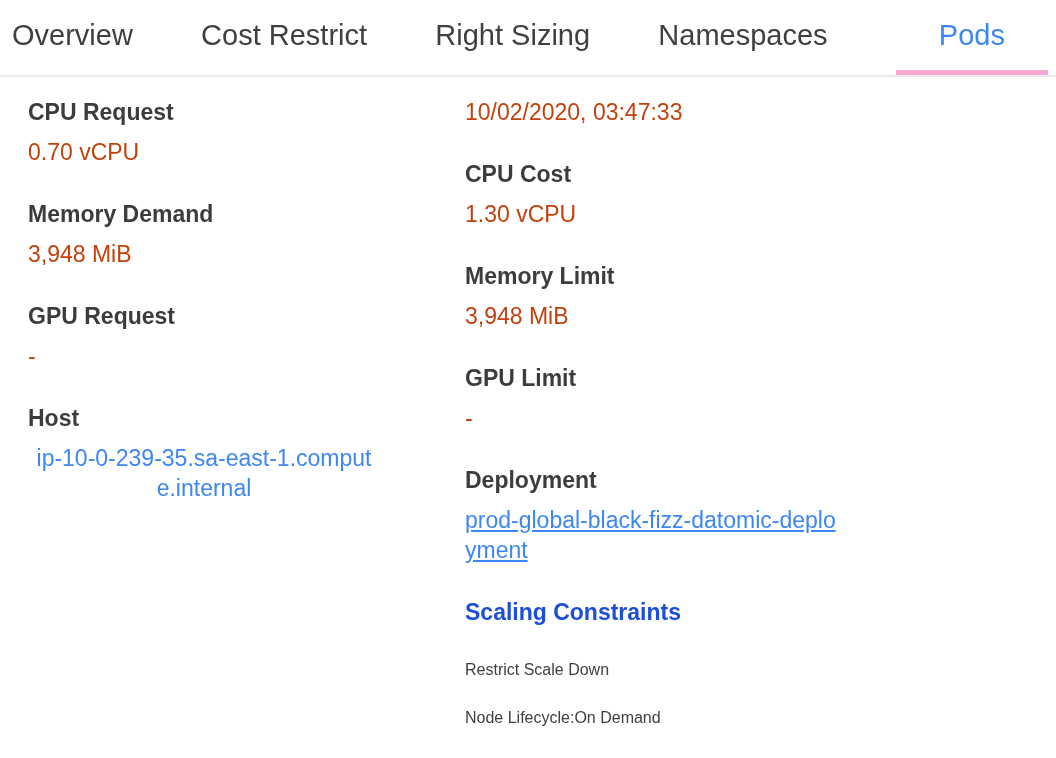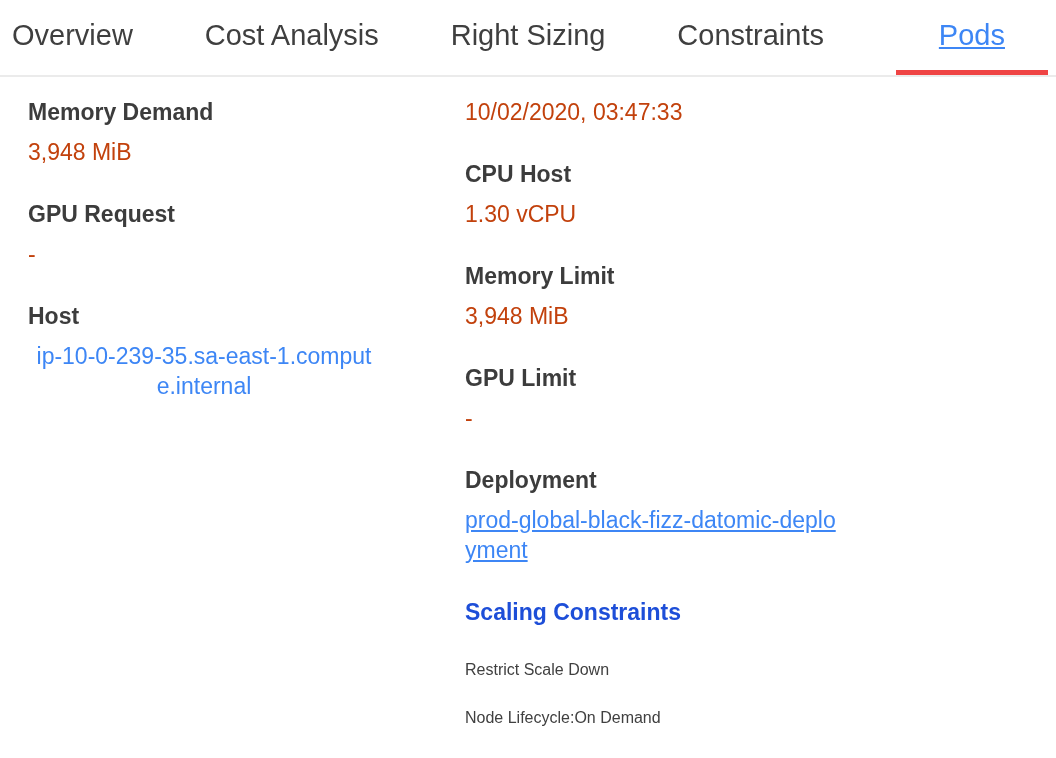--- a/index.html
+++ b/index.html
@@ -30,22 +30,21 @@
     padding: 20px 0 25px 0;
     color: #3f3f3f;
     cursor: pointer;
     white-space: nowrap;
   }
   .tab.active {
     color: #3d86f5;
     padding-left: 43px;
     padding-right: 43px;
     padding-bottom: 20px;
-    border-bottom: 5px solid #ef4444;
-    text-decoration: underline;
+    border-bottom: 5px solid #f9a8d4;
   }
 
   
   .content {
     padding: 20px 0 0 28px;
   }
   .grid {
     display: grid;
     grid-template-columns: 437px auto;
     align-items: start;
@@ -82,31 +81,35 @@
     line-height: 30px;
     color: #404040;
     margin-bottom: 18px;
   }
 </style>
 </head>
 <body>
 
 <div class="tabs">
   <div class="tab">Overview</div>
-  <div class="tab">Cost Analysis</div>
+  <div class="tab">Cost Restrict</div>
   <div class="tab">Right Sizing</div>
-  <div class="tab">Constraints</div>
+  <div class="tab">Namespaces</div>
   <div class="tab active">Pods</div>
 </div>
 
 <div class="content">
   <div class="grid">
 
     <div class="col-left">
 
+      <div class="field">
+        <div class="label">CPU Request</div>
+        <div class="value">0.70 vCPU</div>
+      </div>
 
       <div class="field">
         <div class="label">Memory Demand</div>
         <div class="value">3,948 MiB</div>
       </div>
 
       <div class="field">
         <div class="label">GPU Request</div>
         <div class="value">-</div>
       </div>
@@ -116,21 +119,21 @@
         <div class="value link wrap">ip-10-0-239-35.sa-east-1.compute.internal</div>
       </div>
     </div>
 
     <div class="col-right">
       <div class="field">
         <div class="value">10/02/2020, 03:47:33</div>
       </div>
 
       <div class="field">
-        <div class="label">CPU Host</div>
+        <div class="label">CPU Cost</div>
         <div class="value">1.30 vCPU</div>
       </div>
 
       <div class="field">
         <div class="label">Memory Limit</div>
         <div class="value">3,948 MiB</div>
       </div>
 
       <div class="field">
         <div class="label">GPU Limit</div>

